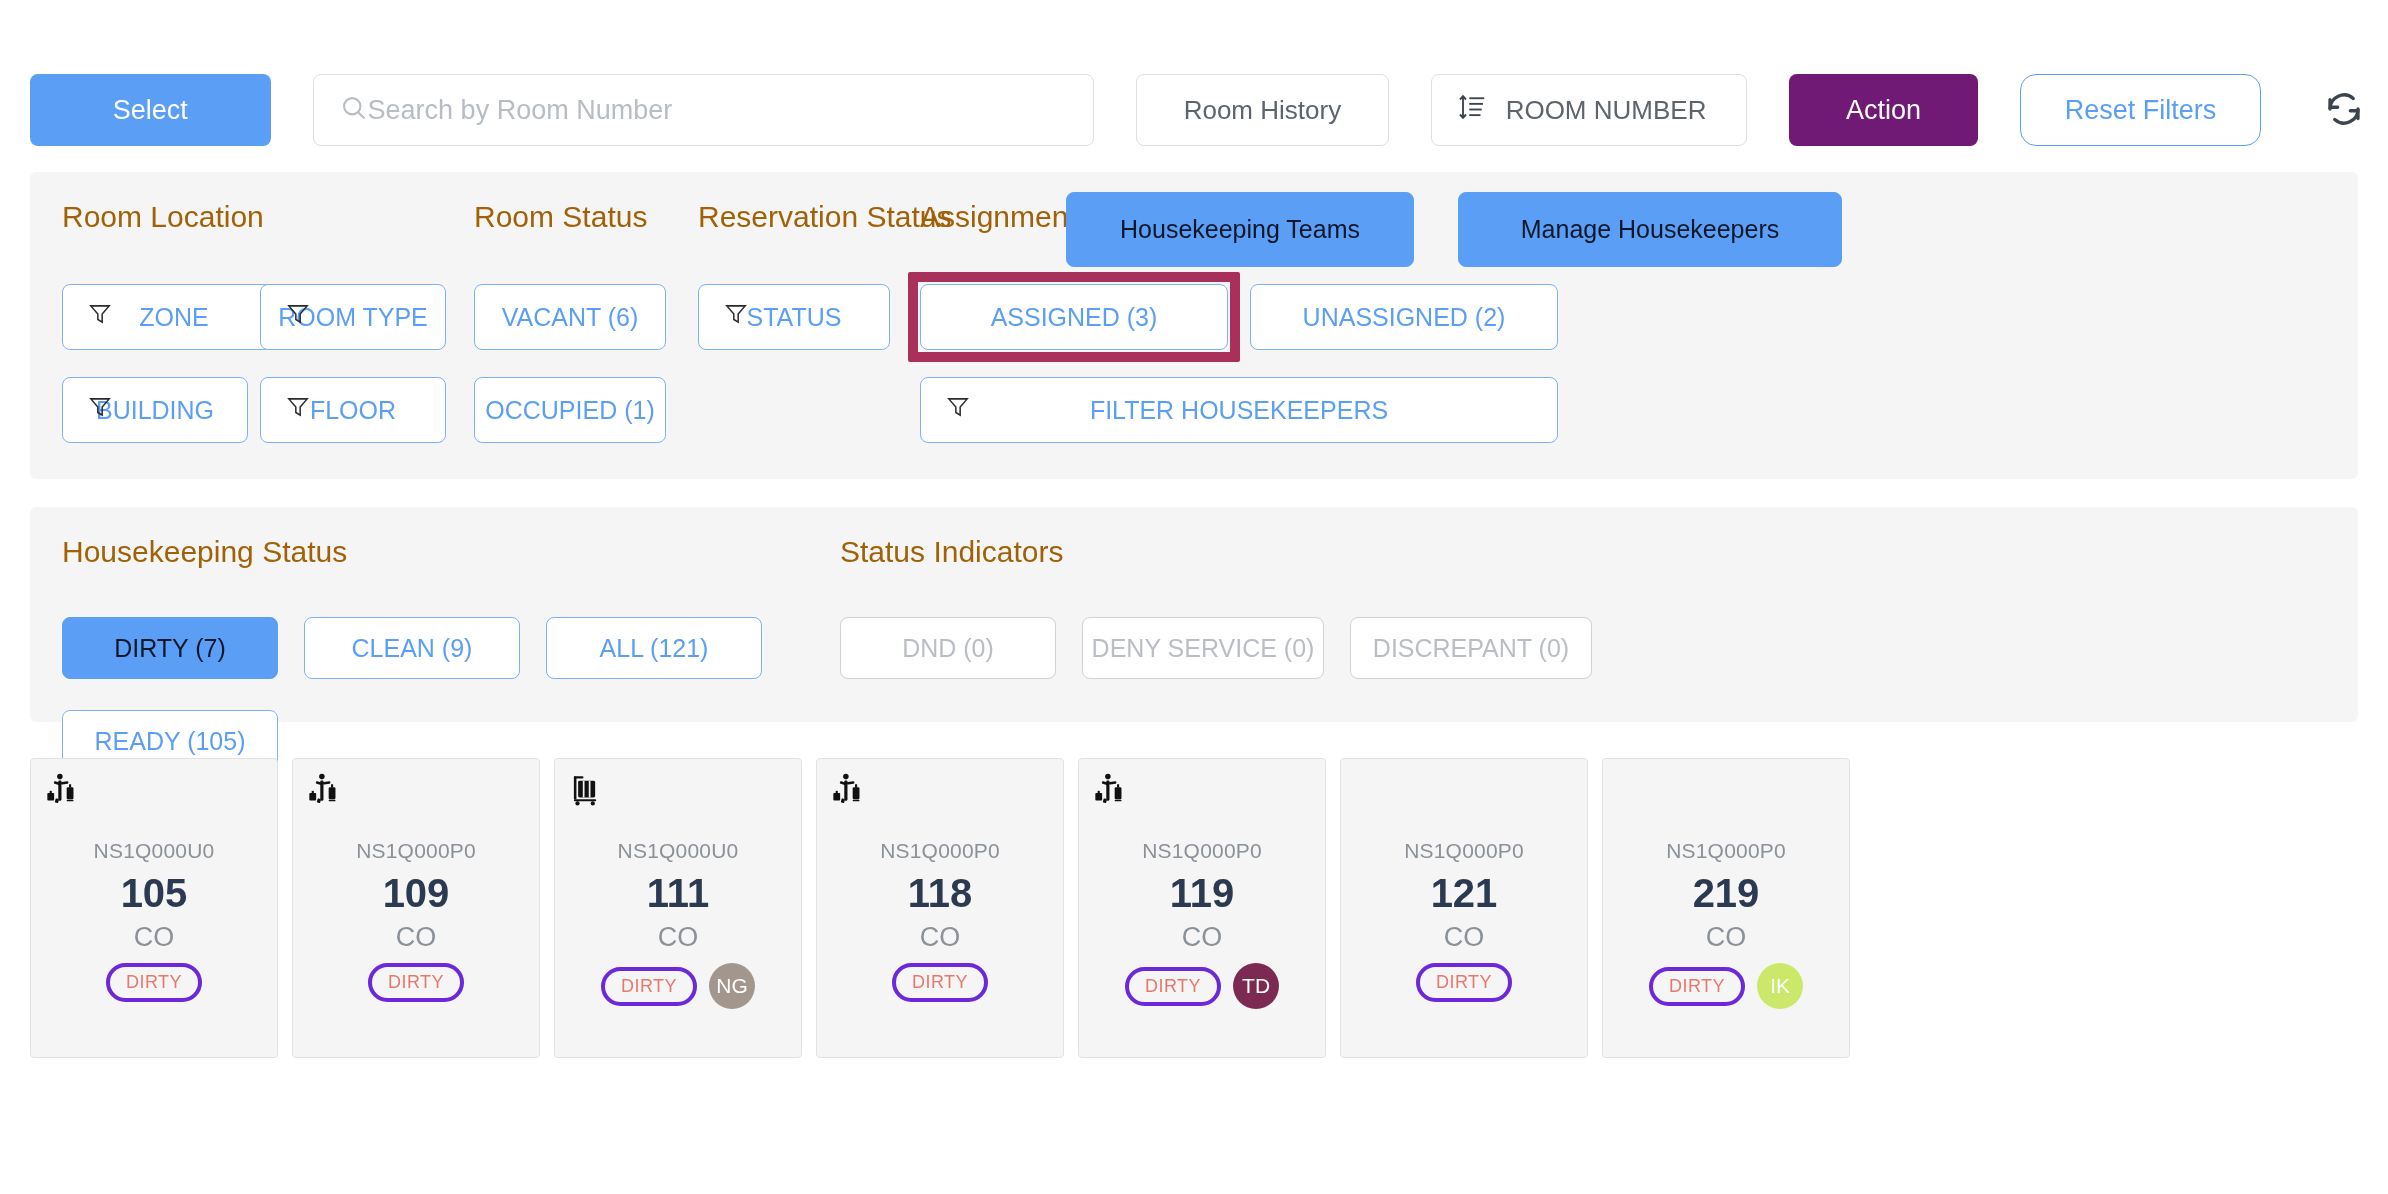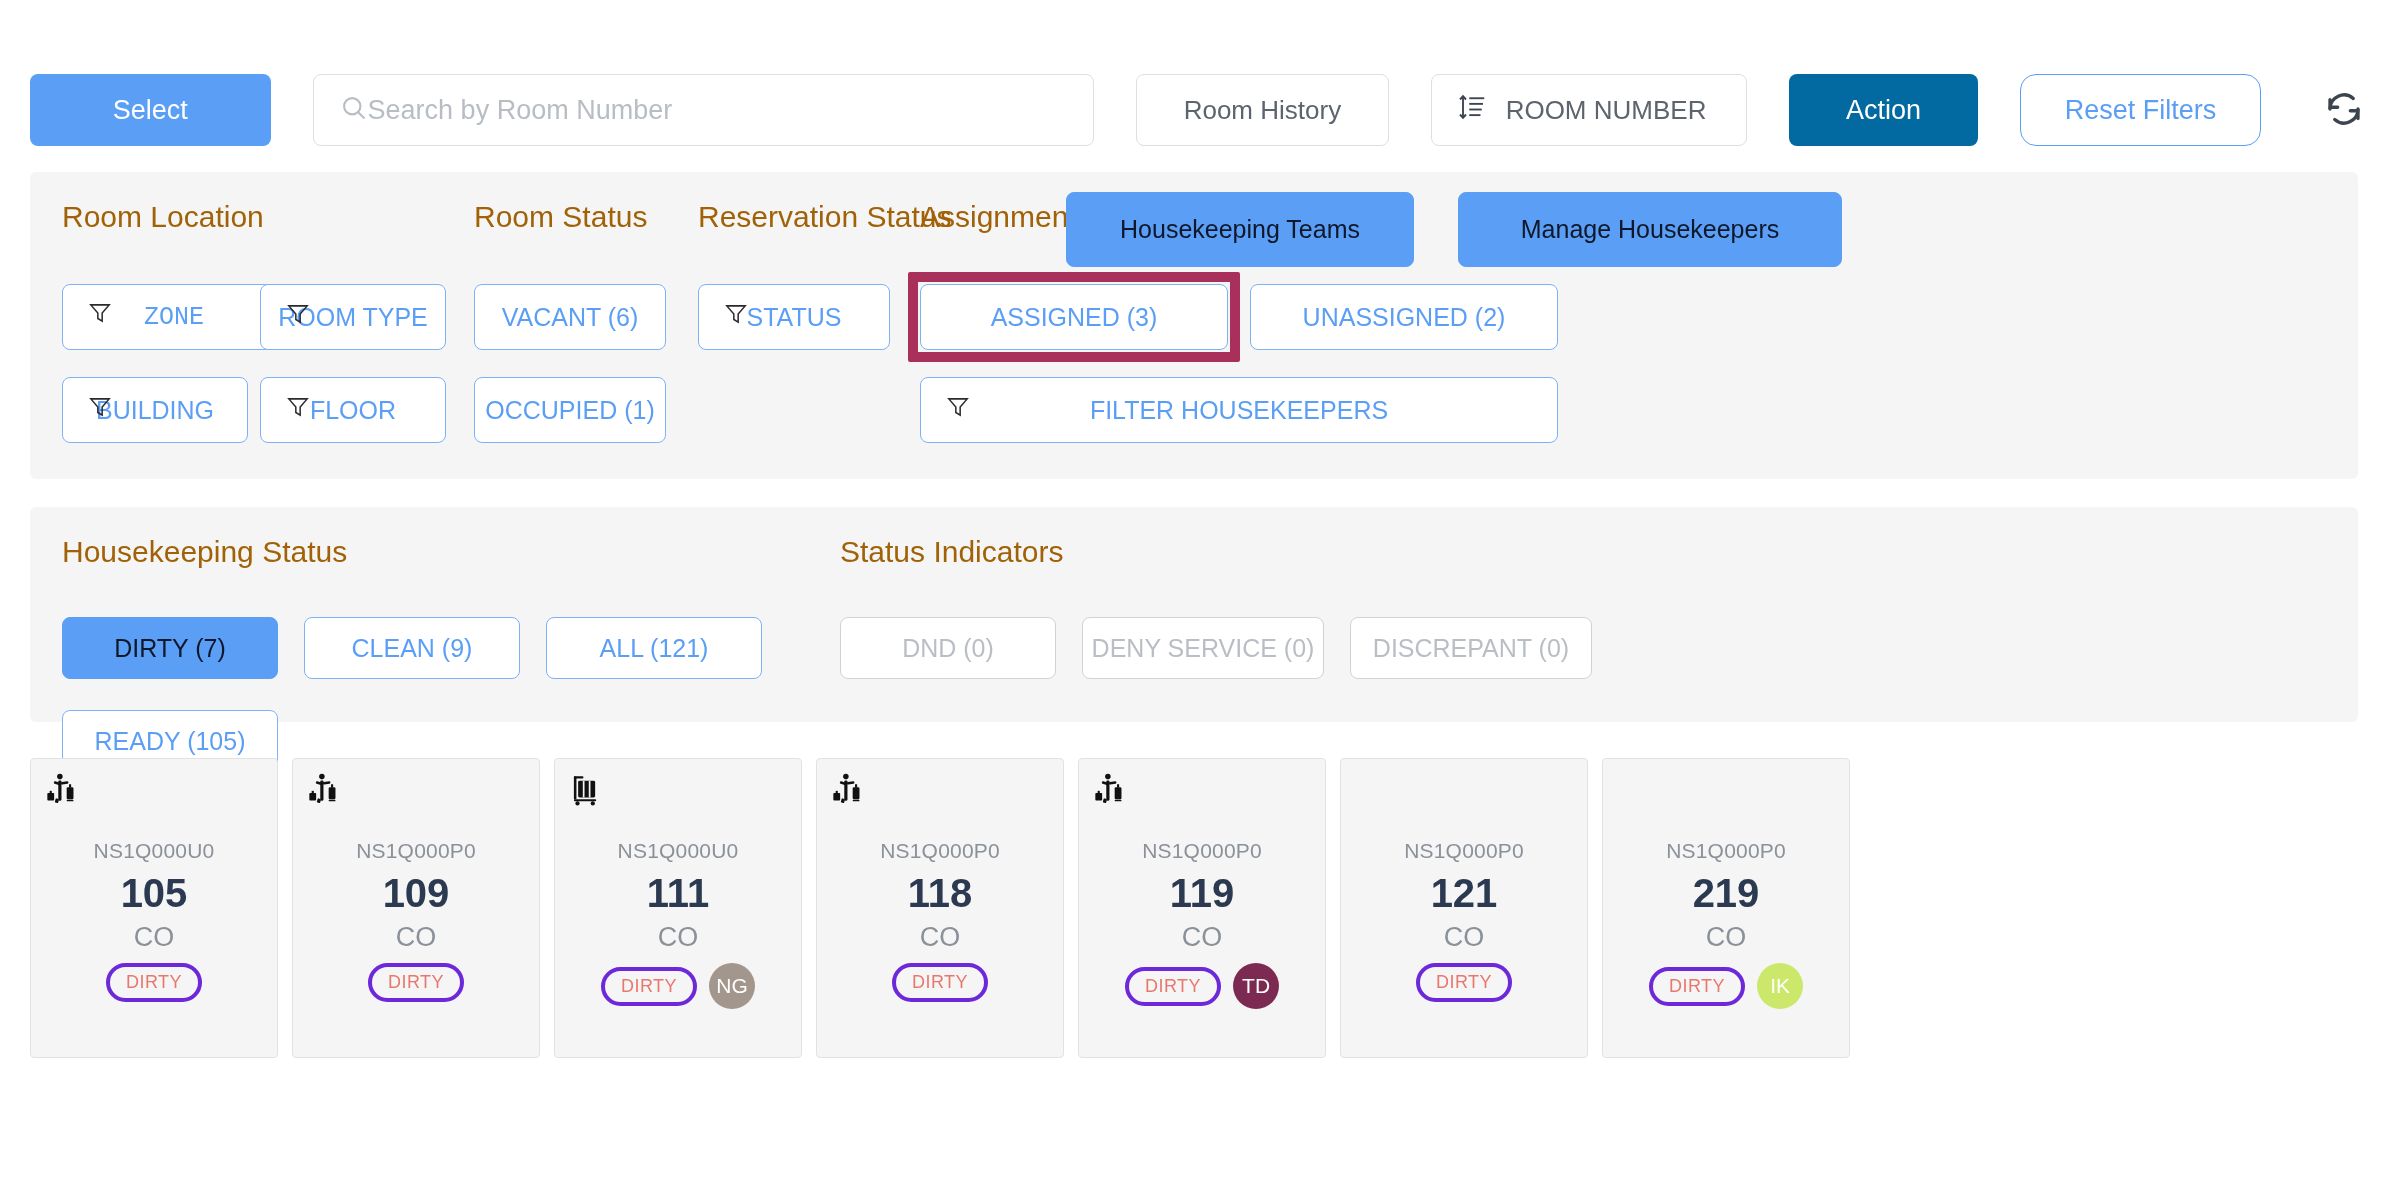--- a/index.html
+++ b/index.html
@@ -49,21 +49,21 @@
     color: #5d646d;
     font-size: 26px;
     display: flex; align-items: center; justify-content: center;
     gap: 18px;
     cursor: pointer;
   }
   .btn-room-history { width: 256px; }
   .btn-sort { width: 320px; padding: 0 26px; justify-content: flex-start; }
   .btn-action {
     width: 192px; height: 72px;
-    background: #0369a1;
+    background: #701a75;
     color: #ffffff;
     border: none; border-radius: 8px;
     font-size: 27px;
     display: flex; align-items: center; justify-content: center;
     cursor: pointer;
   }
   .btn-reset {
     width: 244px; height: 72px;
     background: #ffffff;
     color: #5a9ef5;
@@ -266,21 +266,21 @@
     <span class="col-title" style="left:644px;">Reservation Status</span>
     <span class="col-title" style="left:866px;">Assignment</span>
 
     <button class="fbtn solid" style="left:1012px; top:-8px; width:348px; height:75px;">
       <span>Housekeeping Teams</span>
     </button>
     <button class="fbtn solid" style="left:1404px; top:-8px; width:384px; height:75px;">
       <span>Manage Housekeepers</span>
     </button>
 
-    <button class="fbtn" style="left:8px; top:84px; width:224px;font-family:Liberation Mono, monospace;">
+    <button class="fbtn" style="left:8px; top:84px; width:224px;">
       <span class="funnel">
         <svg width="26" height="26" viewBox="0 0 24 24" fill="none" stroke="#2b2b2b" stroke-width="1.4">
           <path d="M3.5 4.5h17l-6.5 7.6v7.4l-4-2.4v-5z"></path>
         </svg>
       </span>
       <span>ZONE</span>
     </button>
 
     <button class="fbtn" style="left:206px; top:84px; width:186px;">
       <span class="funnel">

